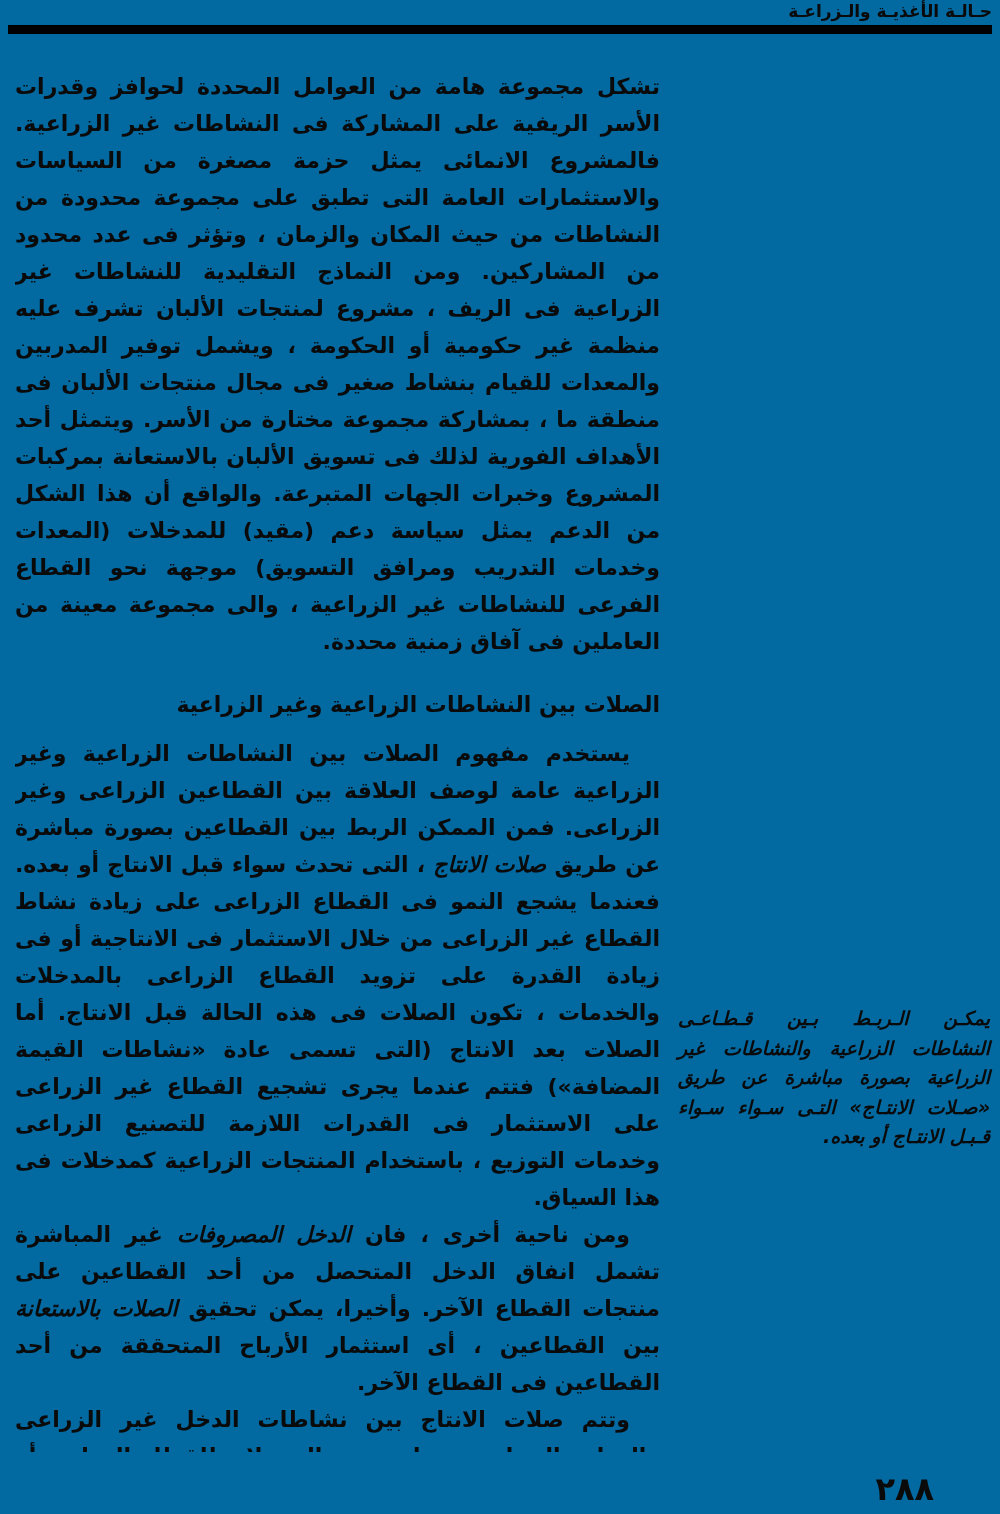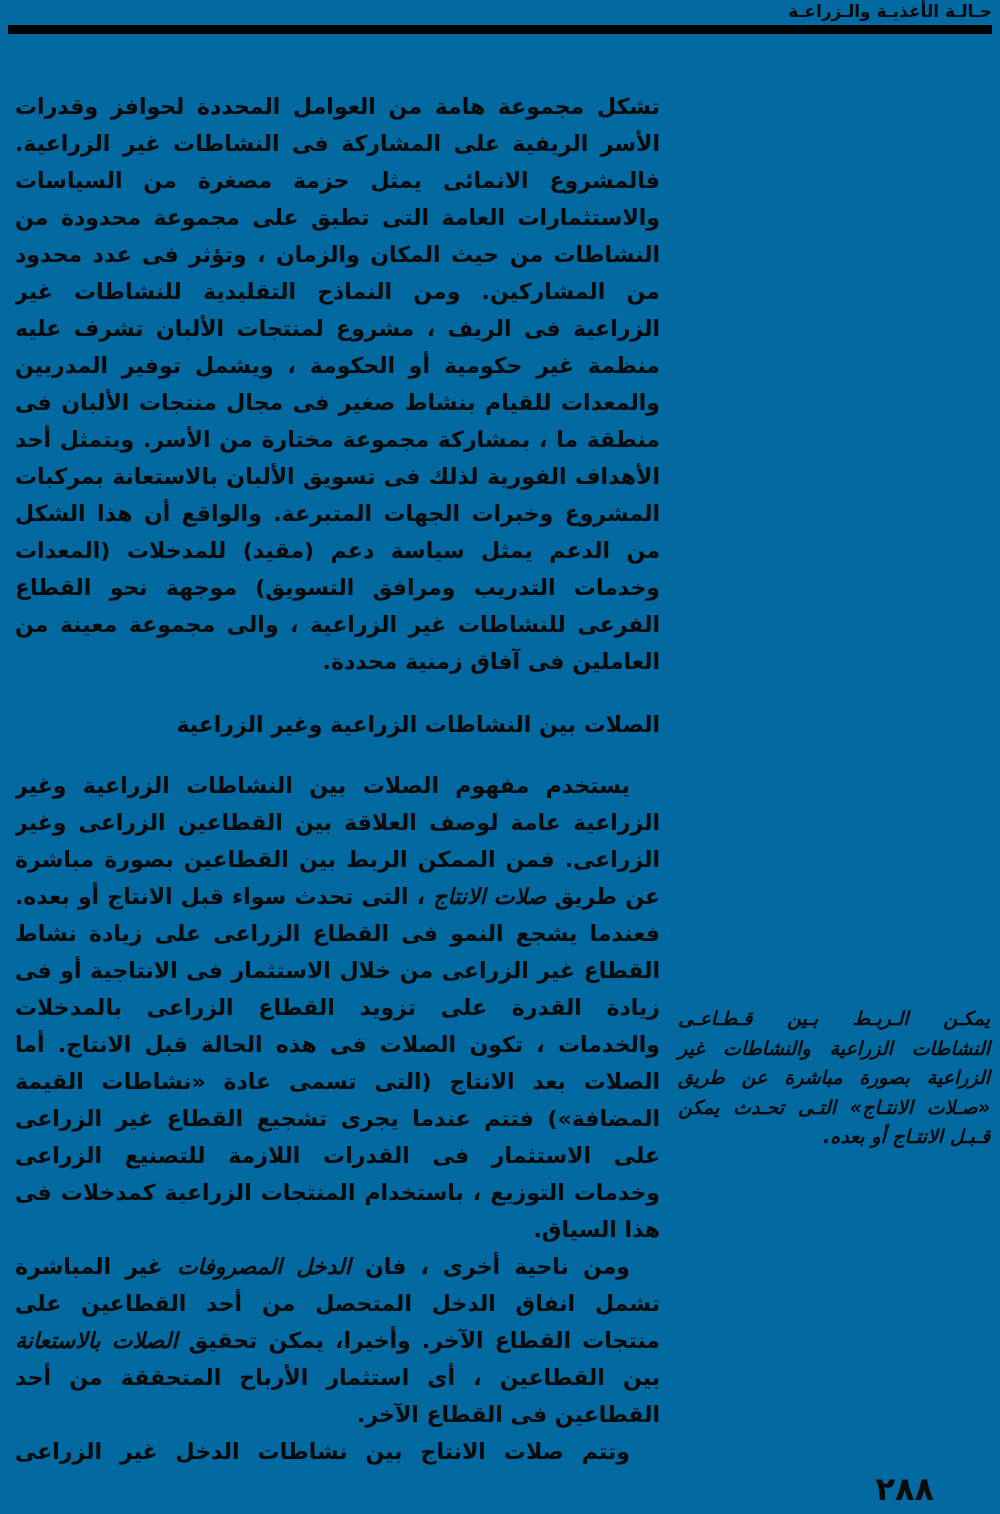--- a/index.html
+++ b/index.html
@@ -26,38 +26,38 @@
   .header-rule {
     position: absolute;
     top: 25px;
     left: 8px;
     right: 8px;
     height: 9px;
     background: #000000;
   }
   .main-column {
     position: absolute;
-    top: 88px;
+    top: 68px;
     left: 15px;
     width: 645px;
     height: 1384px;
     direction: rtl;
     text-align: justify;
     font-size: 22px;
     font-weight: bold;
     line-height: 37px;
     overflow: hidden;
   }
   .main-column p {
     margin: 0;
     padding: 0;
   }
   .main-column p.indent { text-indent: 30px; }
   .main-column p.heading {
-    margin: 26px 0 24px 0;
+    margin: 26px 0 12px 0;
     font-size: 22px;
     font-weight: bold;
     text-align: right;
   }
   .main-column em { }
   .margin-note {
     position: absolute;
     top: 1004px;
     left: 678px;
     width: 312px;
@@ -89,17 +89,17 @@
   <div class="header-rule"></div>
 
   <div class="main-column" id="main-column">
       <p class=""><span>تشكل مجموعة هامة من العوامل المحددة لحوافز وقدرات الأسر الريفية على المشاركة فى النشاطات غير الزراعية. فالمشروع الانمائى يمثل حزمة مصغرة من السياسات والاستثمارات العامة التى تطبق على مجموعة محدودة من النشاطات من حيث المكان والزمان ، وتؤثر فى عدد محدود من المشاركين. ومن النماذج التقليدية للنشاطات غير الزراعية فى الريف ، مشروع لمنتجات الألبان تشرف عليه منظمة غير حكومية أو الحكومة ، ويشمل توفير المدربين والمعدات للقيام بنشاط صغير فى مجال منتجات الألبان فى منطقة ما ، بمشاركة مجموعة مختارة من الأسر. ويتمثل أحد الأهداف الفورية لذلك فى تسويق الألبان بالاستعانة بمركبات المشروع وخبرات الجهات المتبرعة. والواقع أن هذا الشكل من الدعم يمثل سياسة دعم (مقيد) للمدخلات (المعدات وخدمات التدريب ومرافق التسويق) موجهة نحو القطاع الفرعى للنشاطات غير الزراعية ، والى مجموعة معينة من العاملين فى آفاق زمنية محددة.</span></p>
       <p class="heading"><span>الصلات بين النشاطات الزراعية وغير الزراعية</span></p>
       <p class=" indent"><span>يستخدم مفهوم الصلات بين النشاطات الزراعية وغير الزراعية عامة لوصف العلاقة بين القطاعين الزراعى وغير الزراعى. فمن الممكن الربط بين القطاعين بصورة مباشرة عن طريق </span><em>صلات الانتاج</em><span> ، التى تحدث سواء قبل الانتاج أو بعده. فعندما يشجع النمو فى القطاع الزراعى على زيادة نشاط القطاع غير الزراعى من خلال الاستثمار فى الانتاجية أو فى زيادة القدرة على تزويد القطاع الزراعى بالمدخلات والخدمات ، تكون الصلات فى هذه الحالة قبل الانتاج. أما الصلات بعد الانتاج (التى تسمى عادة «نشاطات القيمة المضافة») فتتم عندما يجرى تشجيع القطاع غير الزراعى على الاستثمار فى القدرات اللازمة للتصنيع الزراعى وخدمات التوزيع ، باستخدام المنتجات الزراعية كمدخلات فى هذا السياق.</span></p>
       <p class=" indent"><span>ومن ناحية أخرى ، فان </span><em>الدخل المصروفات</em><span> غير المباشرة تشمل انفاق الدخل المتحصل من أحد القطاعين على منتجات القطاع الآخر. وأخيرا، يمكن تحقيق </span><em>الصلات بالاستعانة</em><span> بين القطاعين ، أى استثمار الأرباح المتحققة من أحد القطاعين فى القطاع الآخر.</span></p>
       <p class=" indent"><span>وتتم صلات الانتاج بين نشاطات الدخل غير الزراعى والزراعة المحلية عن طريق بيع المدخلات للقطاع الزراعى أو شراء منتجاته لاستخدامها كمدخلات فى النشاطات غير الزراعية (مثل التصنيع الزراعى والتوزيع). ومن هنا سوف يكون لخصائص الزراعة المحلية دور هام فى تحديد الحوافز على هذه الأنواع من النشاطات غير الزراعية ، حيث ستؤثر هذه الخصائص فى ربحية منتجات وخدمات النشاطات غير الزراعية ومسالك تسويقها. ففيما يتعلق بالمعدات الزراعية ، مثلا ، يحدد متوسط حجم المزرعة ما اذا كانت هناك سوق مربحة للجرارات مقابل استخدام الأدوات اليدوية فقط . وبالنسبة للانتاج الزراعى ، يمكن أن تؤثر تركيبة منتجات</span></p>
     </div>
 
-  <div class="margin-note">يمكـن الـربـط بـين قـطـاعـى النشاطات الزراعية والنشاطات غير الزراعية بصورة مباشرة عن طريق «صـلات الانتـاج» التـى تحـدث يمكن قـبـل الانتـاج أو بعده.</div>
+  <div class="margin-note">يمكـن الـربـط بـين قـطـاعـى النشاطات الزراعية والنشاطات غير الزراعية بصورة مباشرة عن طريق «صـلات الانتـاج» التـى سـواء سـواء قـبـل الانتـاج أو بعده.</div>
 
   <div class="page-number">٢٨٨</div>
 
 </div>
 
 </body></html>

